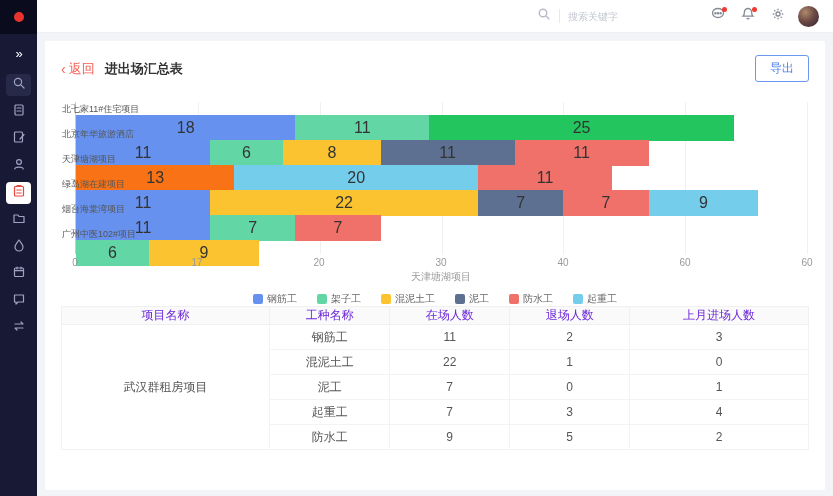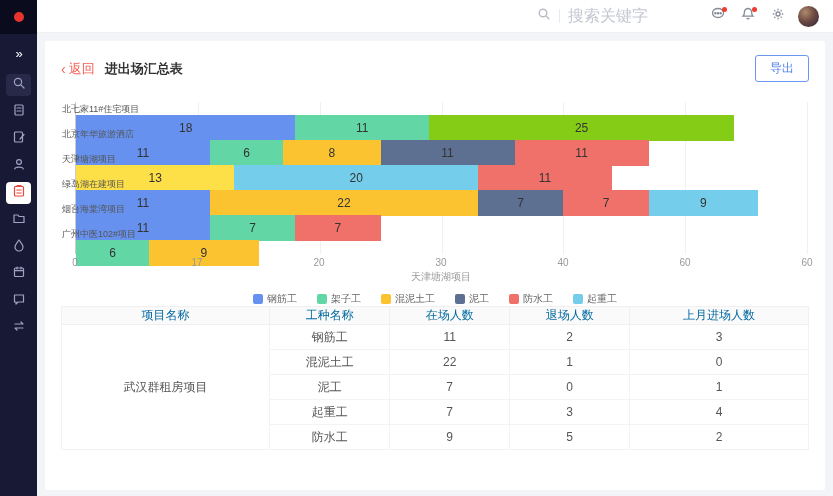--- a/index.html
+++ b/index.html
@@ -22,21 +22,21 @@
   .side-item svg { stroke:#9fa3c3; fill:none; stroke-width:1.2; stroke-linecap:round; stroke-linejoin:round; }
   .side-item.active svg { stroke:#e8473f; }
 
   
   .right-col { flex:1; display:flex; flex-direction:column; }
   .topbar { height:33px; background:#fff; border-bottom:1px solid #eef0f2; display:flex;
     align-items:center; justify-content:flex-end; padding:0 14px; gap:10px; }
   .search-wrap { display:flex; align-items:center; gap:8px; margin-right:40px; }
   .search-wrap svg { stroke:#b8bcc6; fill:none; stroke-width:1.4; }
   .v-div { width:1px; height:14px; background:#e7e9ec; }
-  .search-input { border:none; outline:none; font-size:16px; width:90px; color:#000000; background:transparent; }
+  .search-input { border:none; outline:none; font-size:10px; width:90px; color:#000000; background:transparent; }
   .search-input::placeholder { color:#c3c7cf; }
   .top-ic { position:relative; width:20px; height:20px; display:flex; align-items:center;
     justify-content:center; cursor:pointer; }
   .top-ic svg { stroke:#868b96; fill:none; stroke-width:1.3; }
   .dot { position:absolute; top:1px; right:1px; width:5px; height:5px; border-radius:50%; background:#f03b30; }
   .avatar { width:21px; height:21px; border-radius:50%; cursor:pointer;
     background:radial-gradient(circle at 35% 30%, #b08a6d 0%, #6d4a44 45%, #2e2436 100%); }
 
   
   .main { flex:1; padding:8px 8px 0 8px; }
@@ -51,32 +51,32 @@
   
   .chart { margin-top:20px; }
   .plot { position:relative; margin-left:14px; width:732px; border-left:1px solid #ccc; padding-top:2px; }
   .gridline { position:absolute; top:0; bottom:0; width:1px; background:#f0f0f0; }
   .bar-group { position:relative; height:25px; }
   .bar-group .ytick { position:absolute; left:-5px; top:0; width:5px; height:1px; background:#ccc; }
   .cat-label { font-size:9px; color:#555; position:relative; left:-14px; height:10px; line-height:10px;
     white-space:nowrap; }
   .bar { display:flex; height:13px; margin-top:1px; position:relative; }
   .seg { height:26px; display:flex; align-items:center; justify-content:center;
-    font-size:12px; color:#333; overflow:hidden; }
+    font-size:16px; color:#333; overflow:hidden; }
   .xticks { position:relative; margin-left:14px; width:732px; height:14px; font-size:10px; color:#999; }
   .xticks span { position:absolute; transform:translateX(-50%); top:3px; }
   .axis-title { width:732px; margin-left:14px; text-align:center; font-size:10px; color:#999; margin-top:2px; }
   .legend { display:flex; justify-content:center; gap:20px; margin-top:8px; }
   .legend-item { display:flex; align-items:center; gap:4px; font-size:10px; color:#666; cursor:pointer; }
   .swatch { width:10px; height:10px; border-radius:2px; }
 
   
   .table-title { font-size:13px; font-weight:bold; color:#333; margin:16px 0 10px 0; }
   table { width:100%; border-collapse:collapse; font-size:12px; }
-  thead th { background:#fafafa; color:#0369a1; font-weight:normal; height:14px;
+  thead th { background:#fafafa; color:#6d28d9; font-weight:normal; height:14px;
     border:1px solid #f0f0f0; border-top:1px solid #f0f0f0; }
   tbody td { color:#555; text-align:center; height:25px; border:1px solid #f3f3f3; background:#fff; }
   td.project-cell { color:#555; }
 </style>
 </head>
 <body>
 
 <div class="app">
 
   <aside class="sidebar">
@@ -205,39 +205,39 @@
               <div class="gridline" style="left: 50%;"></div>
               <div class="gridline" style="left: 66.6667%;"></div>
               <div class="gridline" style="left: 83.3333%;"></div>
               <div class="gridline" style="left: 100%;"></div>
               <div class="bar-group">
                 <div class="ytick"></div>
                 <div class="cat-label">北七家11#住宅项目</div>
                 <div class="bar">
                   <div class="seg" title="钢筋工" style="width: 30%; background: rgb(102, 145, 238);">18</div>
                   <div class="seg" title="架子工" style="width: 18.3333%; background: rgb(99, 214, 166);">11</div>
-                  <div class="seg" title="混泥土工" style="width: 41.6667%; background: #84cc16;">25</div>
+                  <div class="seg" title="混泥土工" style="width: 41.6667%; background: #22c55e;">25</div>
                 </div>
               </div>
               <div class="bar-group">
                 <div class="ytick"></div>
                 <div class="cat-label">北京年华旅游酒店</div>
                 <div class="bar">
                   <div class="seg" title="钢筋工" style="width: 18.3333%; background: rgb(102, 145, 238);">11</div>
                   <div class="seg" title="架子工" style="width: 10%; background: rgb(99, 214, 166);">6</div>
                   <div class="seg" title="混泥土工" style="width: 13.3333%; background: rgb(251, 195, 47);">8</div>
                   <div class="seg" title="泥工" style="width: 18.3333%; background: rgb(93, 112, 146);">11</div>
                   <div class="seg" title="防水工" style="width: 18.3333%; background: rgb(240, 113, 106);">11</div>
                 </div>
               </div>
               <div class="bar-group">
                 <div class="ytick"></div>
                 <div class="cat-label">天津塘湖项目</div>
                 <div class="bar">
-                  <div class="seg" title="混泥土工" style="width: 21.6667%; background: #fde047;">13</div>
+                  <div class="seg" title="混泥土工" style="width: 21.6667%; background: #f97316;">13</div>
                   <div class="seg" title="起重工" style="width: 33.3333%; background: rgb(116, 205, 234);">20</div>
                   <div class="seg" title="防水工" style="width: 18.3333%; background: rgb(240, 113, 106);">11</div>
                 </div>
               </div>
               <div class="bar-group">
                 <div class="ytick"></div>
                 <div class="cat-label">绿岛湖在建项目</div>
                 <div class="bar">
                   <div class="seg" title="钢筋工" style="width: 18.3333%; background: rgb(102, 145, 238);">11</div>
                   <div class="seg" title="混泥土工" style="width: 36.6667%; background: rgb(251, 195, 47);">22</div>

